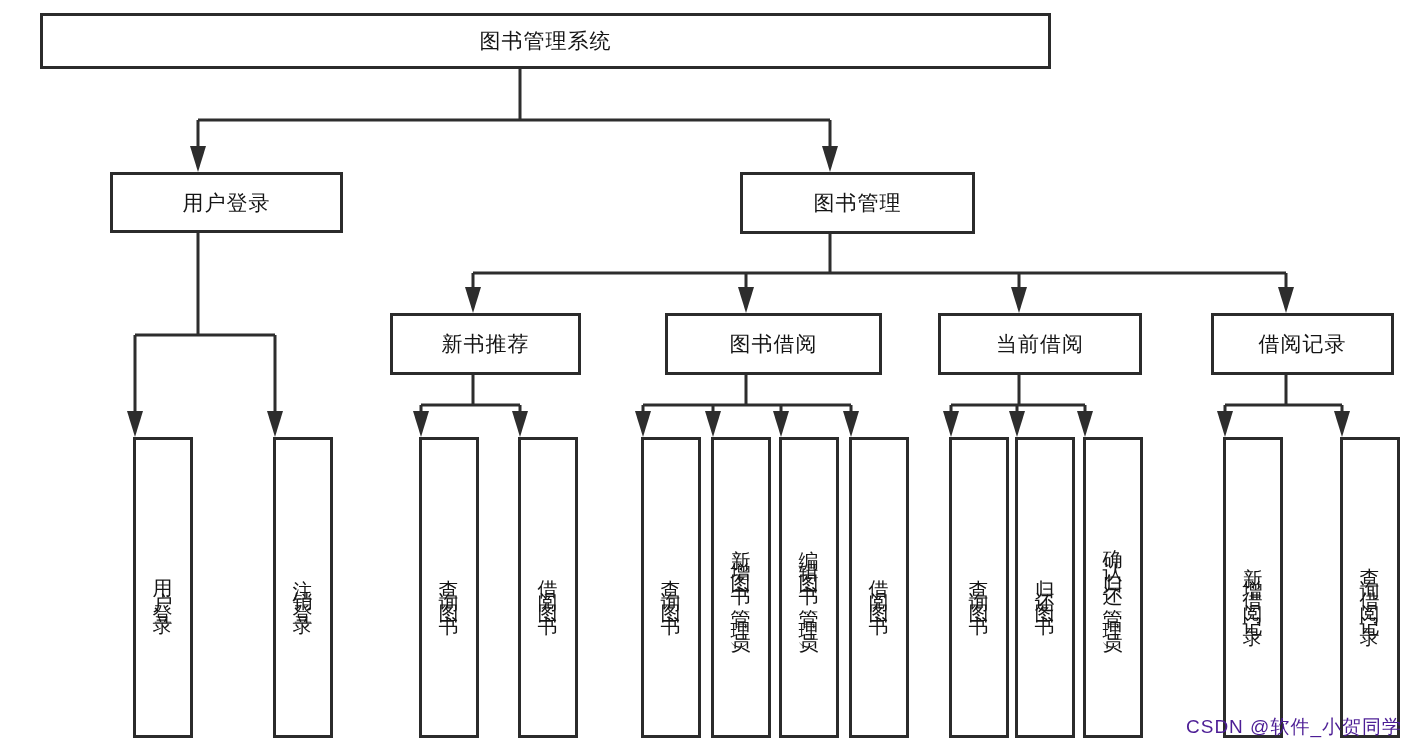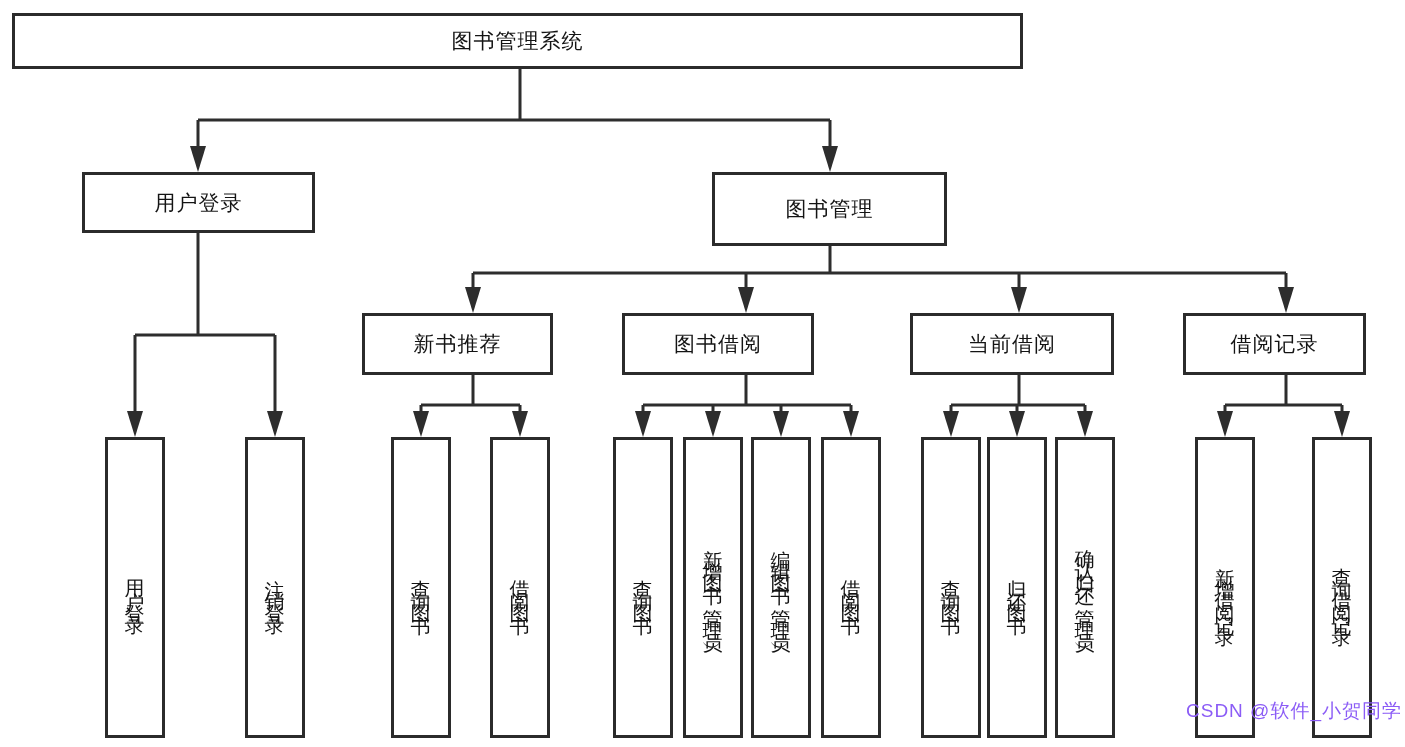--- a/index.html
+++ b/index.html
@@ -20,36 +20,37 @@
   .hbox, .vbox {
     position: absolute;
     box-sizing: border-box;
     background: #ffffff;
     border: 3px solid #2b2b2b;
     display: flex;
     align-items: center;
     justify-content: center;
     color: #141414;
     z-index: 1;
+    margin-left: 28px;
   }
   .hbox { font-size: 21px; letter-spacing: 1px; }
   .vbox span {
     writing-mode: vertical-rl;
     text-orientation: mixed;
     font-size: 20px;
     line-height: 1;
     letter-spacing: 12px;
     white-space: nowrap;
   }
   .watermark {
     position: absolute;
     left: 1186px;
-    top: 698px;
+    top: 714px;
     font-size: 19px;
-    color: #8b5cf6;
+    color: #4c1d95;
     letter-spacing: 1px;
     z-index: 2;
     white-space: nowrap;
   }
 </style>
 </head>
 <body>
 
 <div class="stage">
 
@@ -82,24 +83,24 @@
       <polygon points="1009,411 1025,411 1017,437"></polygon>
       <polygon points="1077,411 1093,411 1085,437"></polygon>
       <polygon points="1217,411 1233,411 1225,437"></polygon>
       <polygon points="1334,411 1350,411 1342,437"></polygon>
     </g>
   </svg>
 
   <div class="hbox" style="left:12px; top:13px; width:1011px; height:56px;">图书管理系统</div>
 
   <div class="hbox" style="left:82px; top:172px; width:233px; height:61px;">用户登录</div>
-  <div class="hbox" style="left:712px; top:172px; width:235px; height:74px;">图书管理</div>
+  <div class="hbox" style="left:712px; top:172px; width:235px; height:62px;">图书管理</div>
 
   <div class="hbox" style="left:362px; top:313px; width:191px; height:62px;">新书推荐</div>
-  <div class="hbox" style="left:622px; top:313px; width:192px; height:62px;font-family:Liberation Mono, monospace;">图书借阅</div>
+  <div class="hbox" style="left:637px; top:313px; width:217px; height:62px;font-family:Liberation Mono, monospace;">图书借阅</div>
   <div class="hbox" style="left:910px; top:313px; width:204px; height:62px;">当前借阅</div>
   <div class="hbox" style="left:1183px; top:313px; width:183px; height:62px;">借阅记录</div>
 
   <div class="vbox" style="left:105px; top:437px; width:60px; height:301px;">
     <span>用户登录</span>
   </div>
   <div class="vbox" style="left:245px; top:437px; width:60px; height:301px;">
     <span>注销登录</span>
   </div>
 

